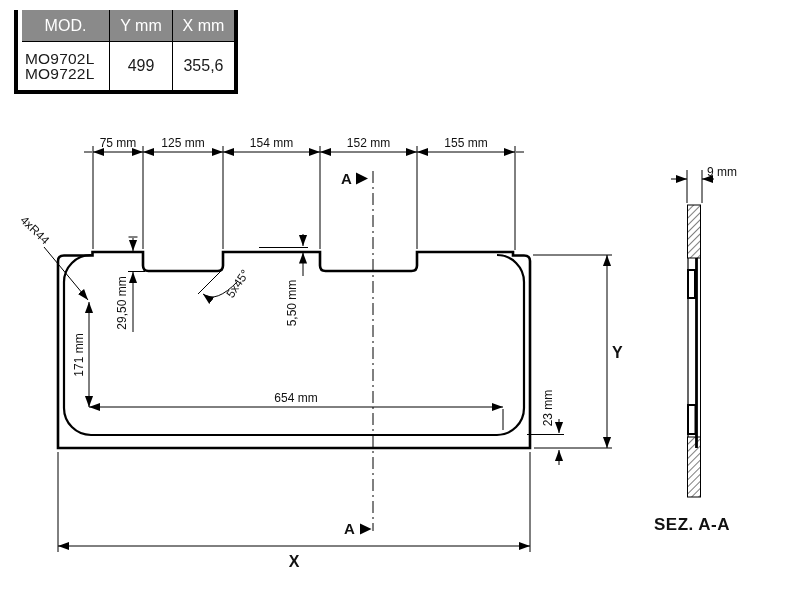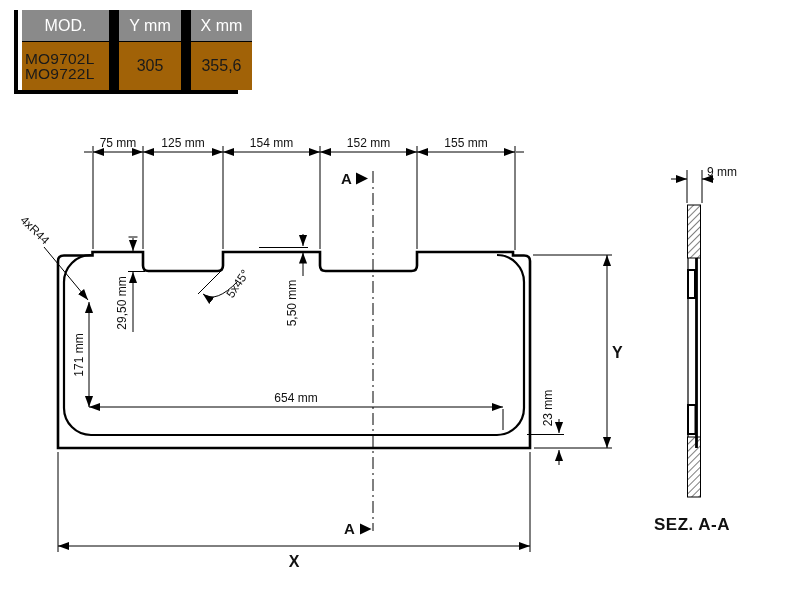--- a/index.html
+++ b/index.html
@@ -1,23 +1,23 @@
 <!DOCTYPE html>
 <html><head>
 <meta charset="utf-8">
 <style>
   html,body{margin:0;padding:0;background:#fff;}
   #page{position:relative;width:791px;height:591px;background:#fff;overflow:hidden;
         font-family:"Liberation Sans",sans-serif;}
   
   #spec-table{position:absolute;left:14px;top:10px;border-left:4px solid #000;
               border-bottom:4px solid #000;padding-left:4px;padding-bottom:0;}
-  .tbl{display:grid;grid-template-columns:87px 62px 61px;column-gap:10px;background:#000;
+  .tbl{display:grid;grid-template-columns:87px 62px 61px;column-gap:1px;background:#000;
        border-right:2px solid #000;width:214px;}
-  .cell{background:#a16207;display:flex;align-items:center;justify-content:center;
+  .cell{background:#ffffff;display:flex;align-items:center;justify-content:center;
         color:#1a1a1a;font-size:16px;}
   .hcell{background:#8a8a8a;color:#fff;height:31px;font-size:16px;}
   .bcell{height:48px;border-top:1px solid #000;}
   .models{flex-direction:column;align-items:flex-start;justify-content:center;
           padding-left:3px;line-height:15.5px;font-size:15.5px;letter-spacing:0.2px;}
   svg text{fill:#111;}
   .dim{font-size:12px;}
   .dimbig{font-size:16px;font-weight:bold;}
   .amark{font-size:15px;font-weight:bold;}
   .sez{font-size:17px;font-weight:bold;letter-spacing:0.5px;}
@@ -29,21 +29,21 @@
 
   <div id="spec-table">
     <div class="tbl">
       <div class="cell hcell">MOD.</div>
       <div class="cell hcell">Y mm</div>
       <div class="cell hcell">X mm</div>
       <div class="cell bcell models">
         <span>MO9702L</span>
         <span>MO9722L</span>
       </div>
-      <div class="cell bcell">305</div>
+      <div class="cell bcell">499</div>
       <div class="cell bcell">355,6</div>
     </div>
   </div>
 
   <svg width="791" height="591" viewBox="0 0 791 591" style="position:absolute;left:0;top:0">
     <defs>
       <marker id="arr" viewBox="0 0 9 9" refX="9" refY="4.5" markerWidth="11" markerHeight="11" orient="auto-start-reverse" markerUnits="strokeWidth">
         <path d="M0,1.2 L9,4.5 L0,7.8 Z" fill="#000"></path>
       </marker>
       <pattern id="hatch" patternUnits="userSpaceOnUse" width="5" height="5" patternTransform="rotate(45)">

